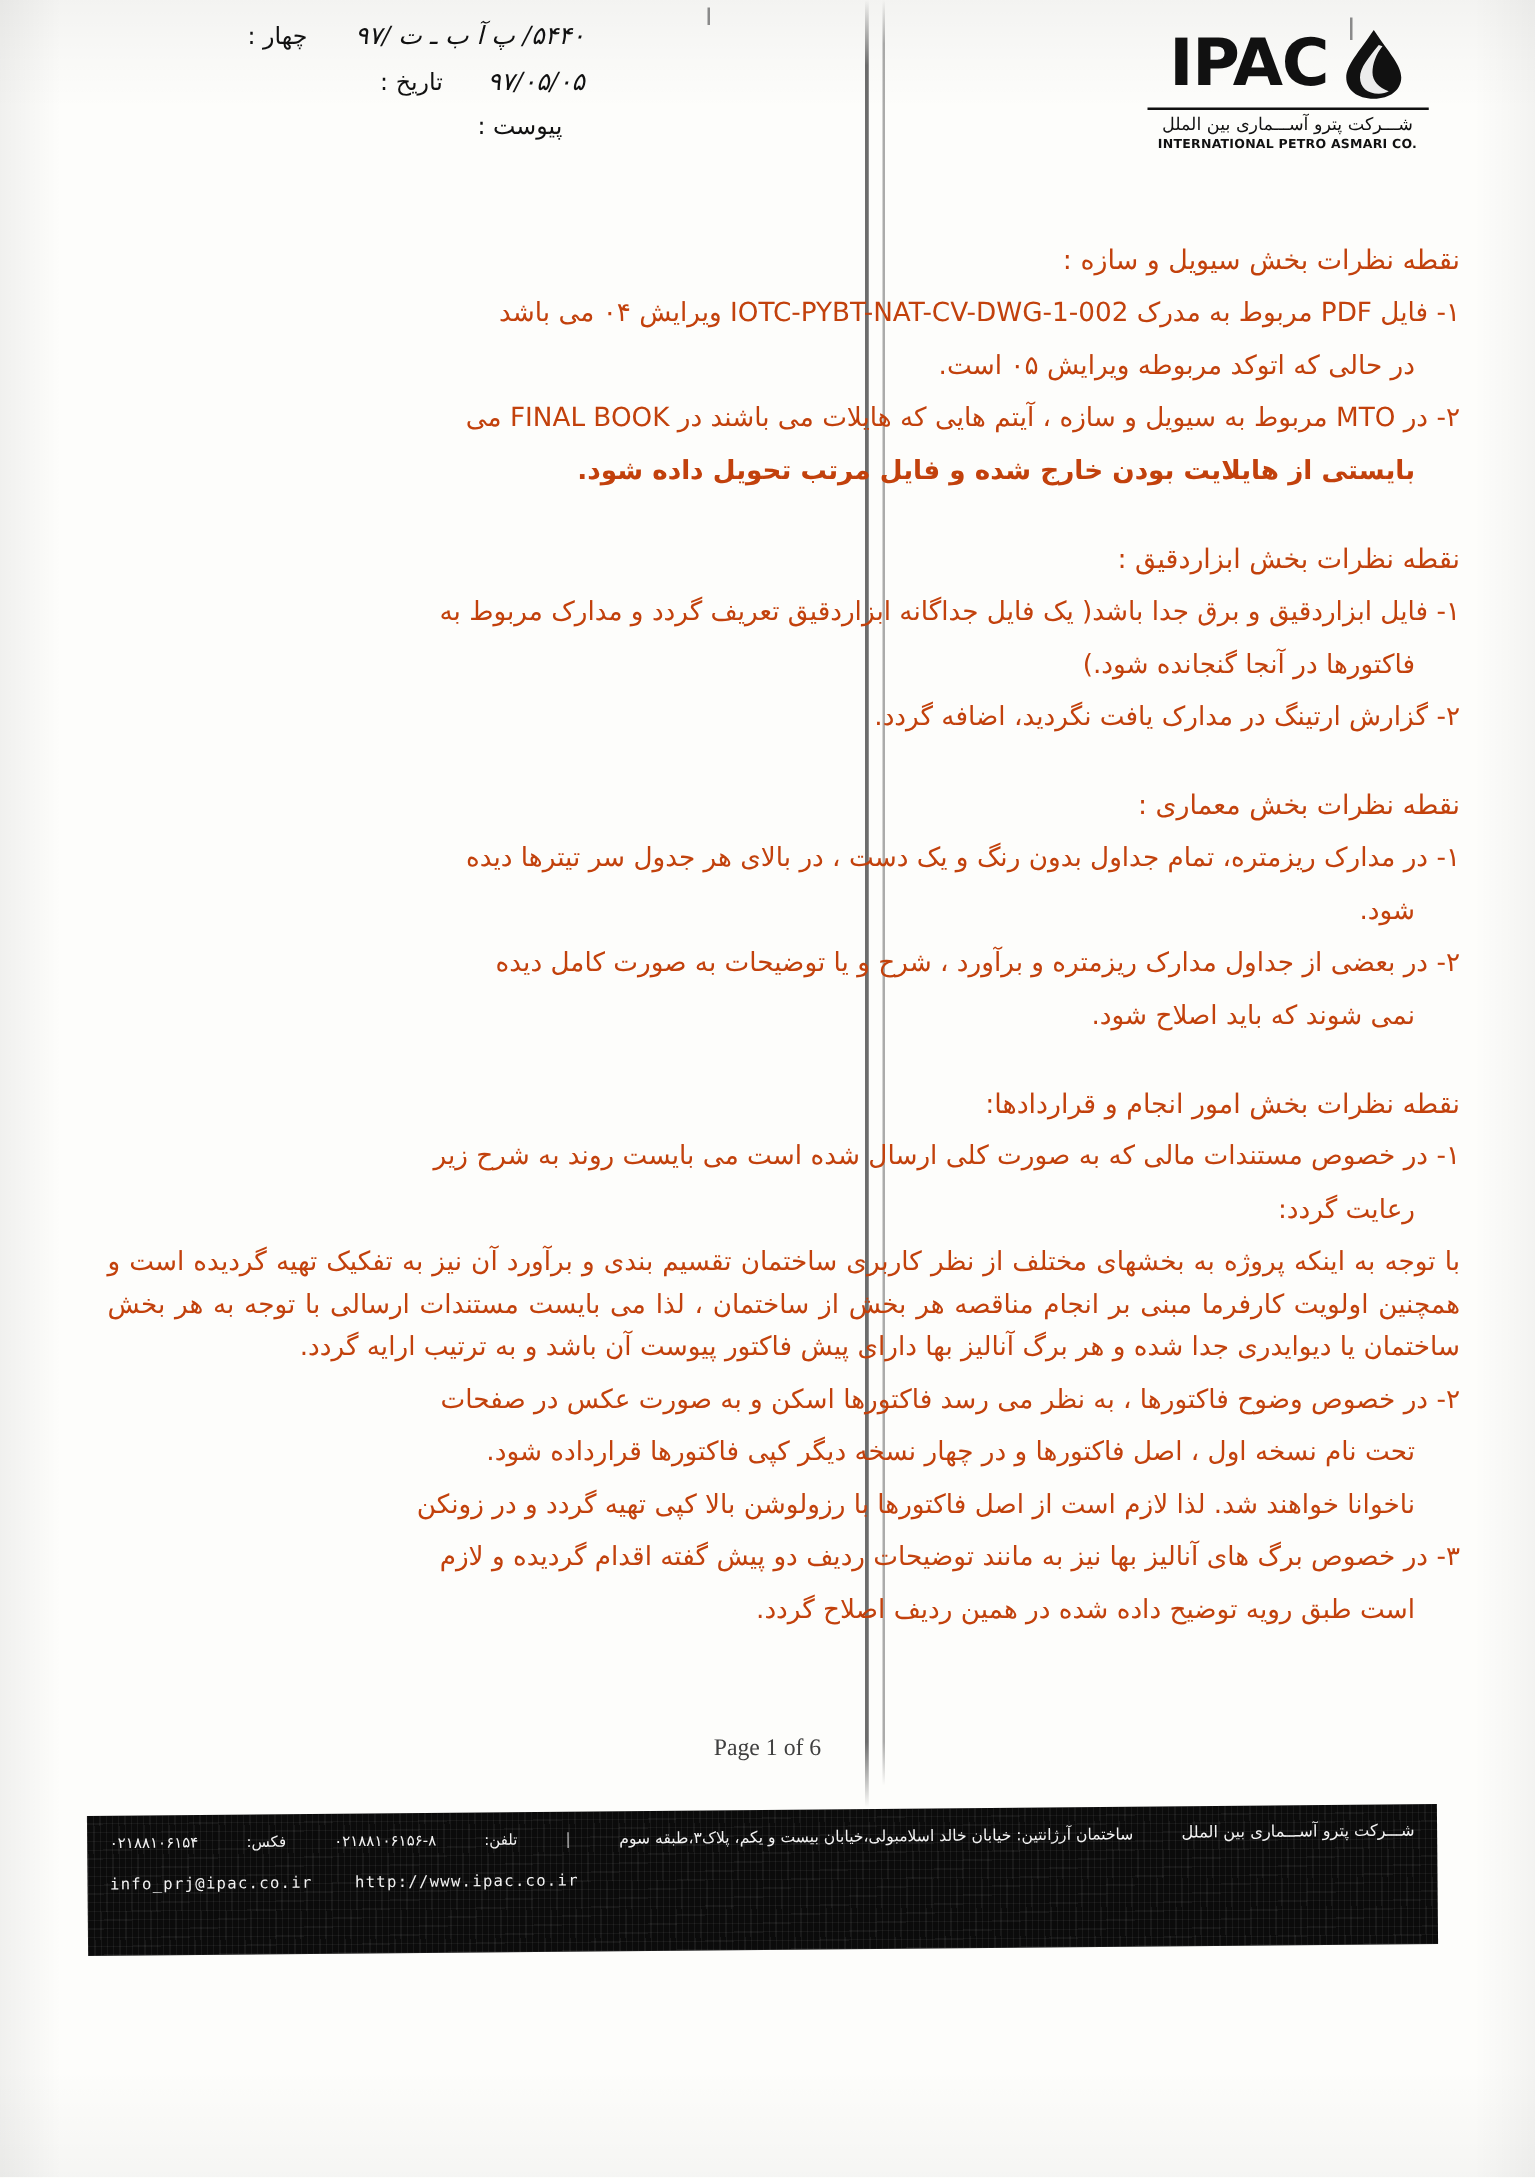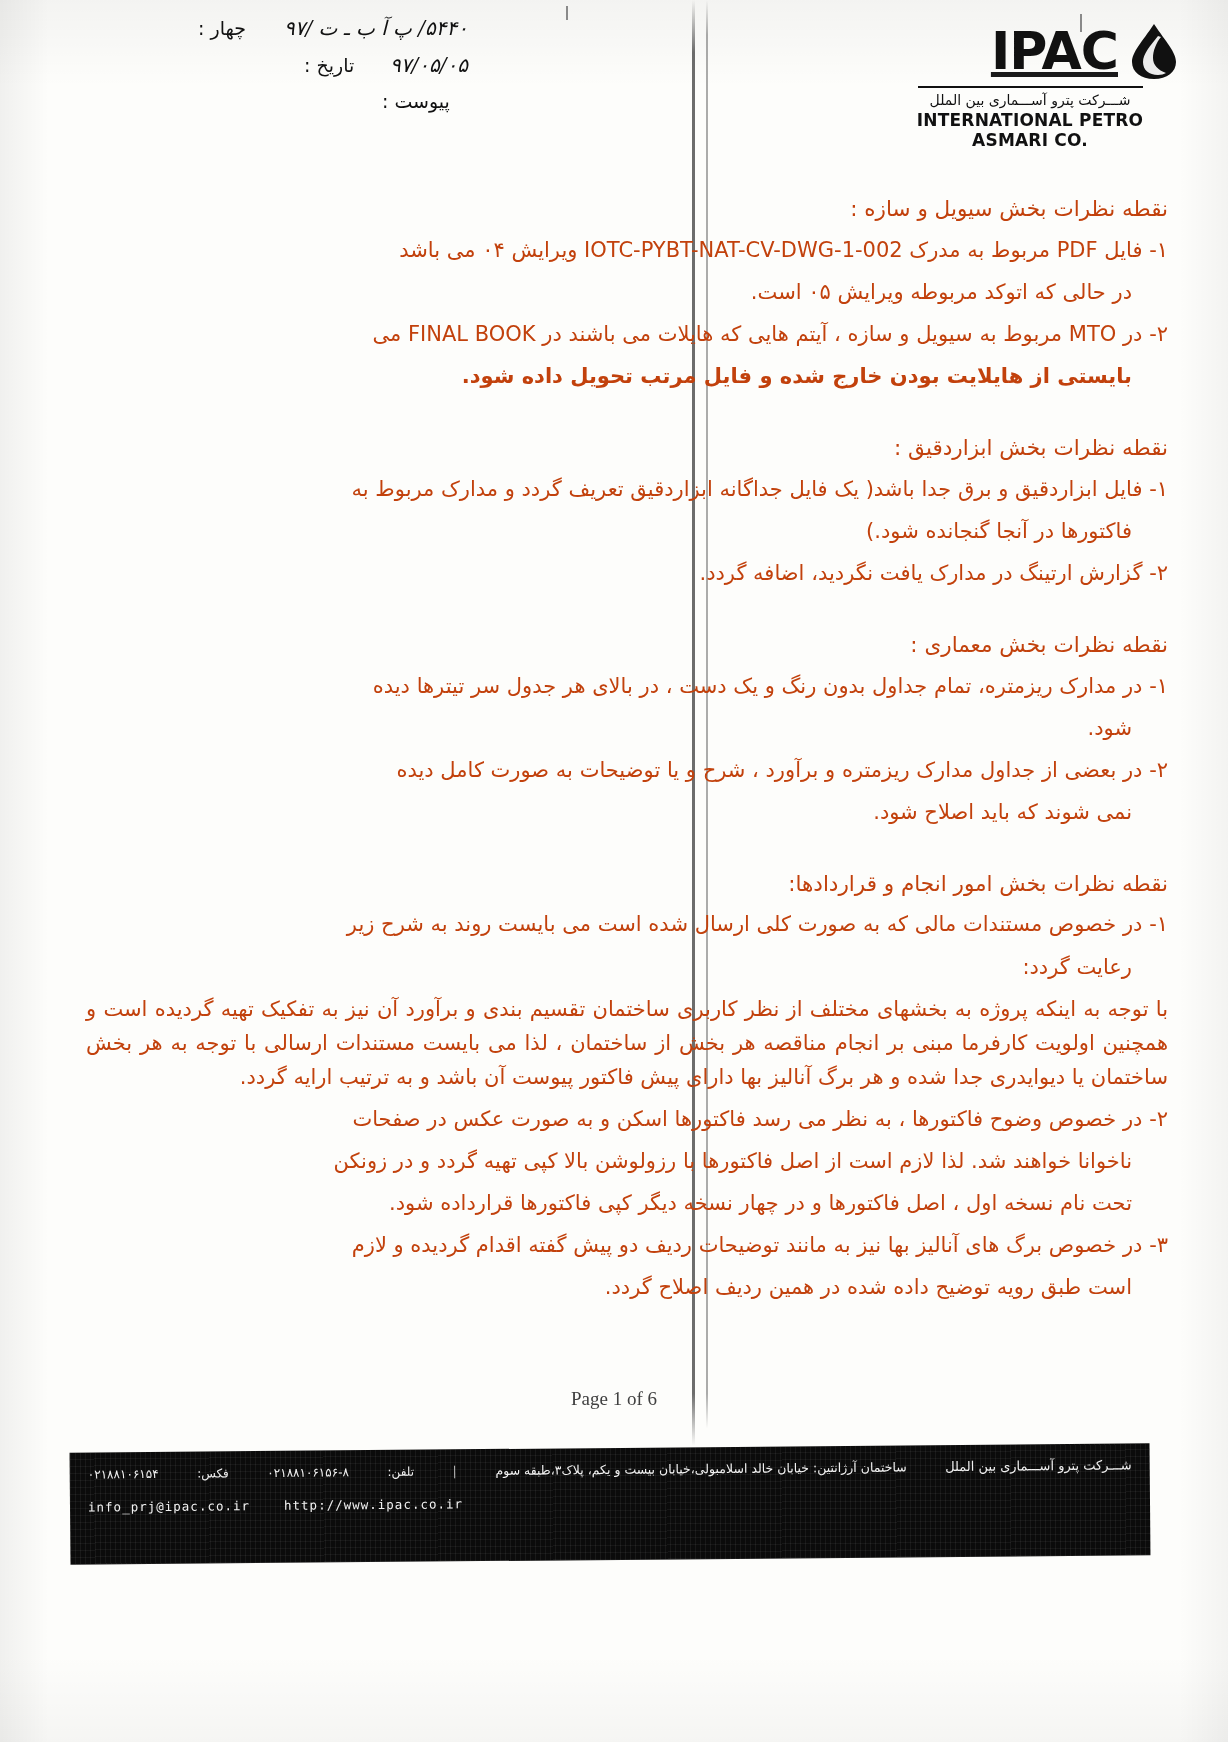--- a/index.html
+++ b/index.html
@@ -55,23 +55,22 @@
     position: absolute;
     top: 22px;
     right: 48px;
     width: 300px;
     text-align: center;
     direction: rtl;
   }
   .logo-row {
     display: flex;
     align-items: center;
-    justify-content: flex-start;
+    justify-content: center;
     gap: 10px;
-    text-decoration: underline;
   }
   .logo-drop {
     width: 52px;
     height: 58px;
     position: relative;
   }
   .logo-drop svg { display: block; }
   .logo-text {
     font-family: "DejaVu Sans", sans-serif;
     font-weight: bold;
@@ -87,21 +86,21 @@
     height: 2px;
     background: #111;
   }
   .logo-fa {
     font-size: 14px;
     letter-spacing: 1px;
     color: #111;
     direction: rtl;
   }
   .logo-en {
-    font-size: 17px;
+    font-size: 10px;
     font-weight: bold;
     letter-spacing: 0.2px;
     color: #111;
     direction: ltr;
     margin-top: 2px;
   }
 
   .meta-block {
     position: absolute;
     top: 10px;
@@ -349,24 +348,24 @@
       <div class="item indent">
         <span>رعایت گردد:</span>
       </div>
       <div class="para">با توجه به اینکه پروژه به بخشهای مختلف از نظر کاربری ساختمان تقسیم بندی و برآورد آن نیز به تفکیک تهیه گردیده است و همچنین اولویت کارفرما مبنی بر انجام مناقصه هر بخش از ساختمان ، لذا می بایست مستندات ارسالی با توجه به هر بخش ساختمان یا دیوایدری جدا شده و هر برگ آنالیز بها دارای پیش فاکتور پیوست آن باشد و به ترتیب ارایه گردد.</div>
 
       <div class="item">
         <span>۲-</span>
         <span>در خصوص وضوح فاکتورها ، به نظر می رسد فاکتورها اسکن و به صورت عکس در صفحات</span>
       </div>
       <div class="item indent">
+        <span>تحت نام نسخه اول ، اصل فاکتورها و در چهار نسخه دیگر کپی فاکتورها قرارداده شود.</span>
+      </div>
+      <div class="item indent">
         <span>ناخوانا خواهند شد. لذا لازم است از اصل فاکتورها با رزولوشن بالا کپی تهیه گردد و در زونکن</span>
-      </div>
-      <div class="item indent">
-        <span>تحت نام نسخه اول ، اصل فاکتورها و در چهار نسخه دیگر کپی فاکتورها قرارداده شود.</span>
       </div>
 
       <div class="item">
         <span>۳-</span>
         <span>در خصوص برگ های آنالیز بها نیز به مانند توضیحات ردیف دو پیش گفته اقدام گردیده و لازم</span>
       </div>
       <div class="item indent">
         <span>است طبق رویه توضیح داده شده در همین ردیف اصلاح گردد.</span>
       </div>
     </div>

